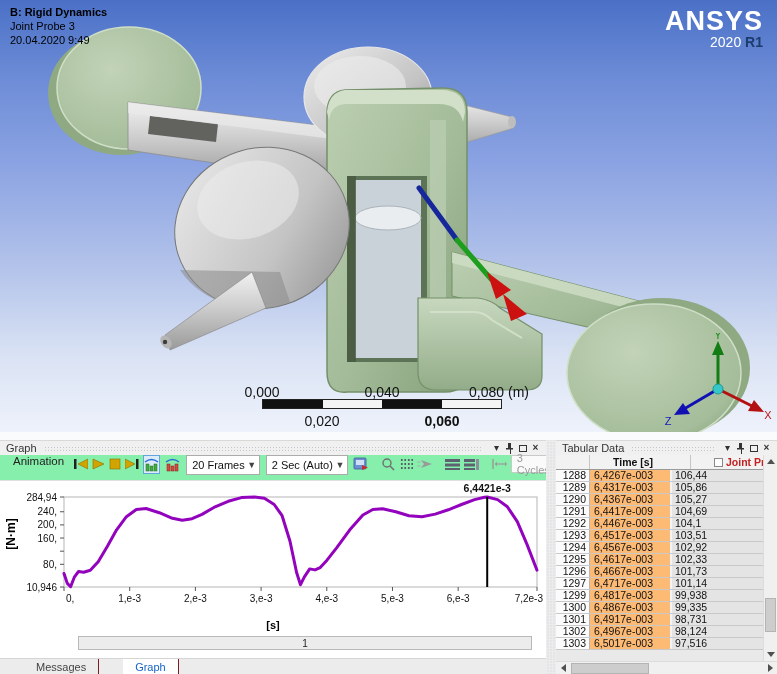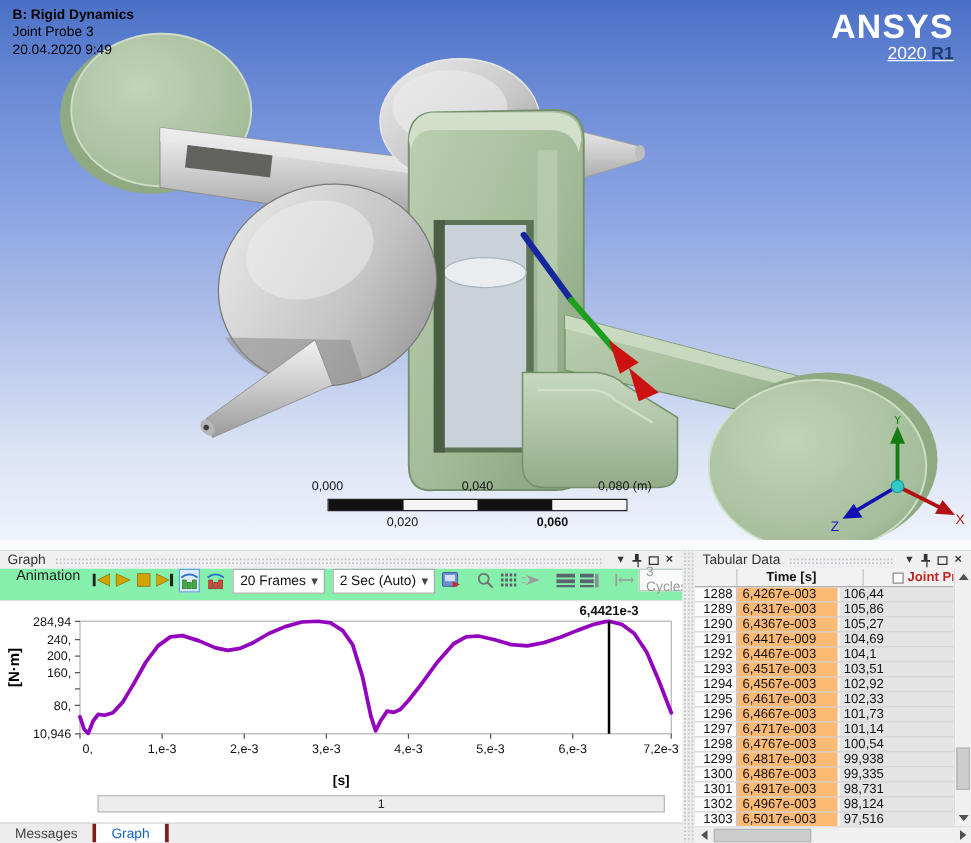--- a/index.html
+++ b/index.html
@@ -7,24 +7,24 @@
     font-family:"Liberation Sans", sans-serif; background:#f0f0f0; }
   #app { position:relative; width:777px; height:532px; background:#f0f0f0; }
 
   
   #viewport { position:absolute; left:0; top:0; width:777px; height:432px;
     background:linear-gradient(180deg,#4a70c6 0%,#6d8cd7 18%,#8ba3e2 38%,#b3c3ea 62%,#d9e2f4 82%,#eef2fb 100%); }
   #vp-annot { position:absolute; left:10px; top:5px; color:#000; font-size:11px; line-height:14px; }
   #vp-annot .l1 { font-weight:bold; }
   #vp-logo { position:absolute; right:14px; top:8px; text-align:right; color:#fff; }
   #vp-logo .brand { font-size:27px; font-weight:bold; letter-spacing:1px; line-height:26px; }
-  #vp-logo .ver { font-size:14px;text-decoration:underline; }
+  #vp-logo .ver { font-size:14px; }
   #vp-logo .ver .r1 { color:#1d3c6e; font-weight:bold; }
 
-  #ruler { position:absolute; left:248px; top:384px; width:272px; height:42px; font-size:10px; color:#111; }
+  #ruler { position:absolute; left:248px; top:384px; width:272px; height:42px; font-size:14px; color:#111; }
   #ruler .bar { position:absolute; left:14px; top:15px; width:240px; height:10px; border:1px solid #222; display:flex; }
   #ruler .seg { flex:1; }
   #ruler .seg.b { background:#111; } #ruler .seg.w { background:#f4f4f4; }
   #ruler span { position:absolute; white-space:nowrap; }
 
   #triad-svg { position:absolute; left:660px; top:333px; }
   #jointmark { position:absolute; left:403px; top:178px; }
 
   
   .titlebar { height:14px; display:flex; align-items:center; padding:0 4px 0 6px;
@@ -101,21 +101,21 @@
   .tri-rt { width:0; height:0; border-top:4px solid rgba(0,0,0,0); border-bottom:4px solid rgba(0,0,0,0); border-left:5px solid #505050; }
   .vtrack { flex:1; position:relative; }
   .vthumb { position:absolute; left:1px; right:1px; top:72%; height:34px; background:#cdcdcd; border:1px solid #b4b4b4; }
   #hscroll { height:13px; border-top:1px solid #dcdcdc; background:#f0f0f0; display:flex; align-items:center; }
   .hthumb { width:78px; height:11px; background:#cdcdcd; border:1px solid #b4b4b4; margin-left:1px; }
   #hscroll .fill { flex:1; }
 
   
   #tabbar { position:absolute; left:0; top:658px; width:546px; height:16px; background:#ececec;
     border-top:1px solid #d5d5d5; display:flex; font-size:11px; }
-  .btab { padding:1px 12px 0 12px; color:#444; border-right:3px solid #7f1d1d; display:flex; align-items:center; }
+  .btab { padding:1px 12px 0 12px; color:#444; border-right:1px solid #7f1d1d; display:flex; align-items:center;margin-left:24px; }
   .btab.active { background:#fff; color:#1464c8; }
   #gapstrip { position:absolute; left:0; top:432px; width:777px; height:8px; background:#fafbfc; }
 </style>
 </head>
 <body>
 
 <div id="app">
 
   <div id="viewport">
 
@@ -504,25 +504,20 @@
               <span class="col-i">1296</span>
               <span class="col-t">6,4667e-003</span>
               <span class="col-v">101,73</span>
             </div>
             <div class="trow">
               <span class="col-i">1297</span>
               <span class="col-t">6,4717e-003</span>
               <span class="col-v">101,14</span>
             </div>
             <div class="trow">
-              <span class="col-i">1298</span>
-              <span class="col-t">6,4767e-003</span>
-              <span class="col-v">100,54</span>
-            </div>
-            <div class="trow">
               <span class="col-i">1299</span>
               <span class="col-t">6,4817e-003</span>
               <span class="col-v">99,938</span>
             </div>
             <div class="trow">
               <span class="col-i">1300</span>
               <span class="col-t">6,4867e-003</span>
               <span class="col-v">99,335</span>
             </div>
             <div class="trow">

